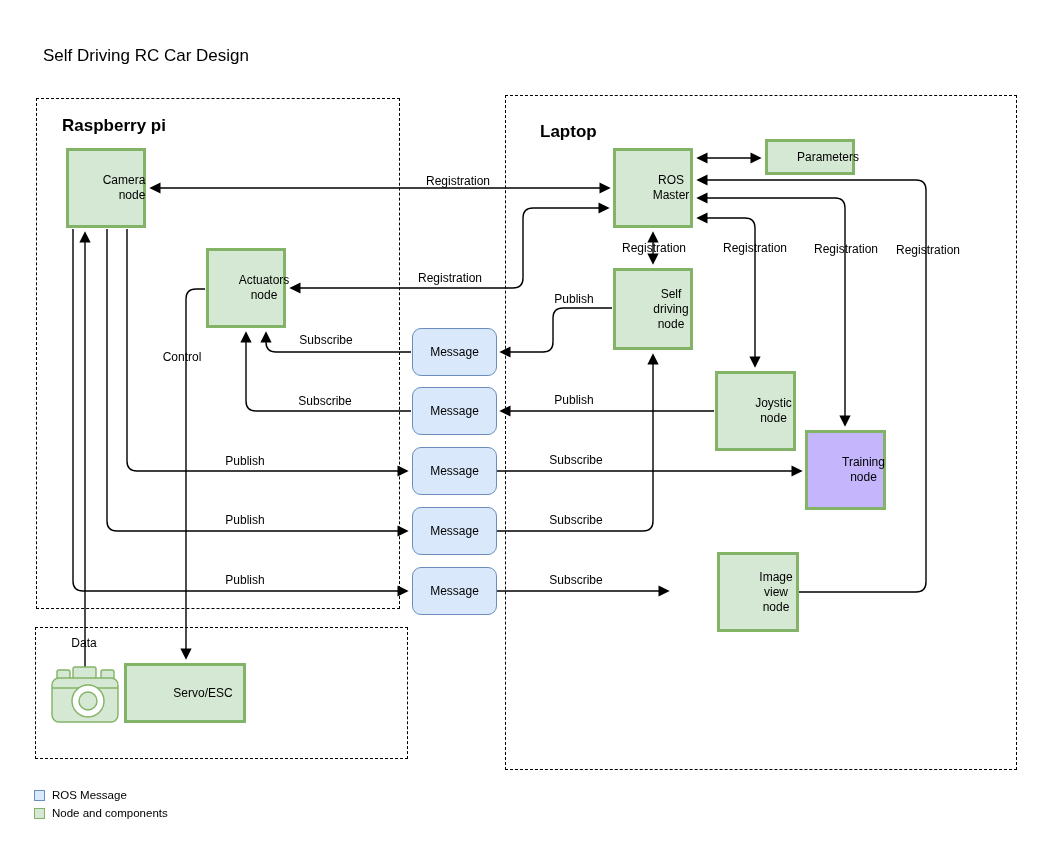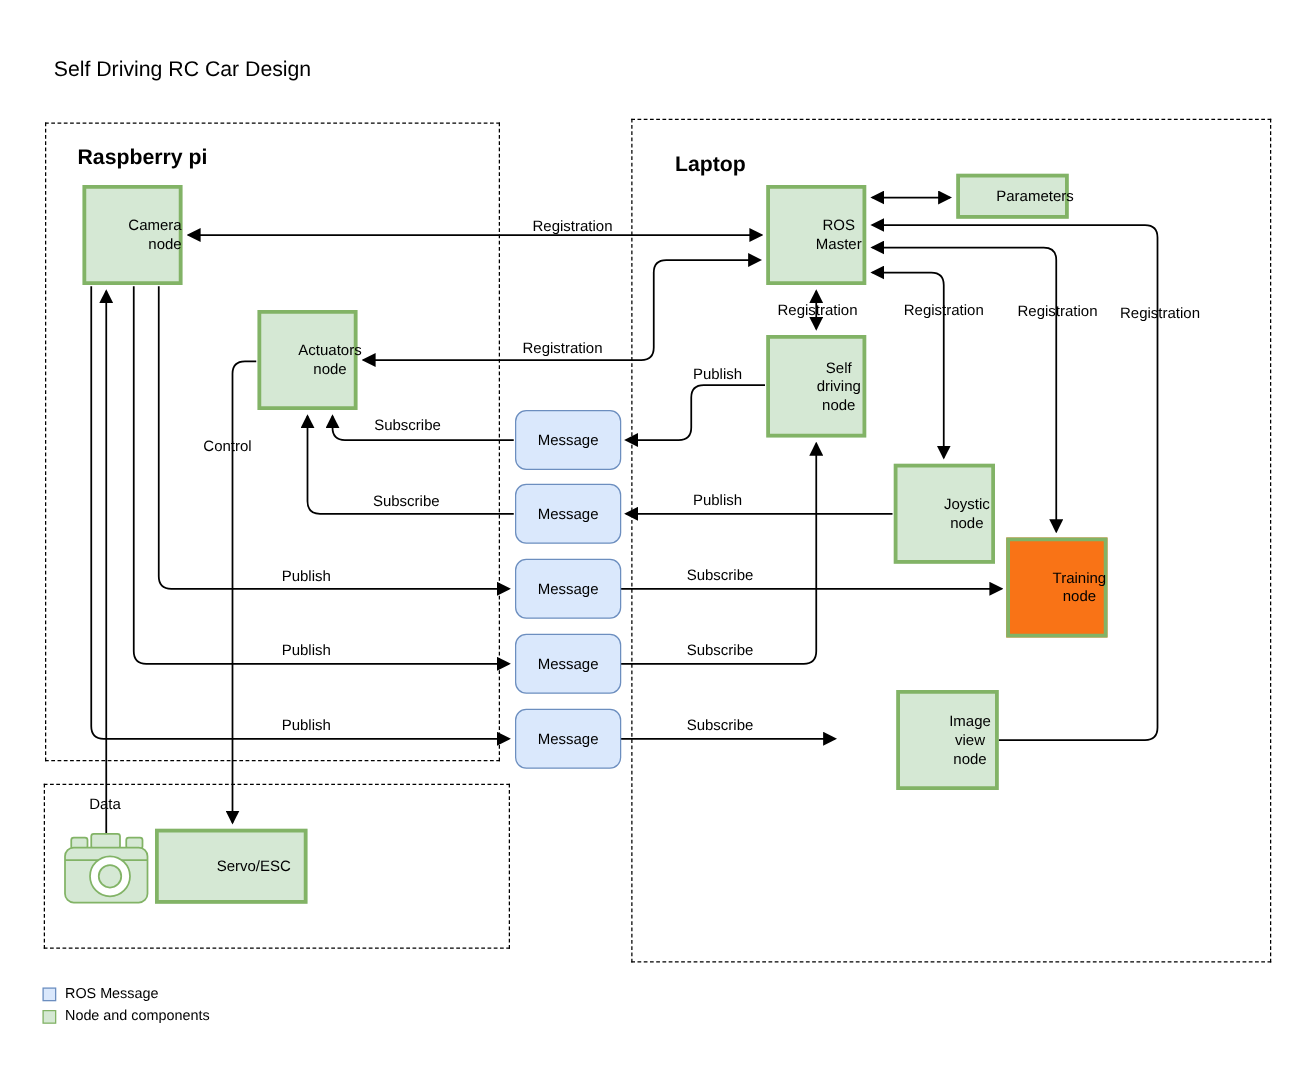--- a/index.html
+++ b/index.html
@@ -86,21 +86,21 @@
     <div class="group" style="left: 35px; top: 627px; width: 371px; height: 130px;"></div>
     <div class="node" style="left: 66px; top: 148px; width: 80px; height: 80px; background: rgb(213, 232, 212); border-color: rgb(130, 179, 102); text-align: right;">Camera node</div>
     <div class="node" style="left: 206px; top: 248px; width: 80px; height: 80px; background: rgb(213, 232, 212); border-color: rgb(130, 179, 102);">Actuators
 node</div>
     <div class="node" style="left: 124px; top: 663px; width: 122px; height: 60px; background: rgb(213, 232, 212); border-color: rgb(130, 179, 102);">Servo/ESC</div>
     <div class="node" style="left: 613px; top: 148px; width: 80px; height: 80px; background: rgb(213, 232, 212); border-color: rgb(130, 179, 102);">ROS Master</div>
     <div class="node" style="left: 765px; top: 139px; width: 90px; height: 36px; background: rgb(213, 232, 212); border-color: rgb(130, 179, 102);">Parameters</div>
     <div class="node" style="left: 613px; top: 268px; width: 80px; height: 82px; background: rgb(213, 232, 212); border-color: rgb(130, 179, 102);">Self driving
 node</div>
     <div class="node" style="left: 715px; top: 371px; width: 81px; height: 80px; background: rgb(213, 232, 212); border-color: rgb(130, 179, 102);">Joystic node</div>
-    <div class="node" style="left: 805px; top: 430px; width: 81px; height: 80px; background: #f97316; border-color: rgb(130, 179, 102);">Training node</div>
+    <div class="node" style="left: 805px; top: 430px; width: 81px; height: 80px; background: #c4b5fd; border-color: rgb(130, 179, 102);">Training node</div>
     <div class="node" style="left: 673px; top: 552px; width: 82px; height: 80px; background: rgb(213, 232, 212); border-color: rgb(130, 179, 102); margin-left: 44px;">Image view
 node</div>
     <div class="message" style="left: 412px; top: 328px; width: 85px; height: 48px; background: rgb(218, 232, 252); border-color: rgb(108, 142, 191);">Message</div>
     <div class="message" style="left: 412px; top: 387px; width: 85px; height: 48px; background: rgb(218, 232, 252); border-color: rgb(108, 142, 191);">Message</div>
     <div class="message" style="left: 412px; top: 447px; width: 85px; height: 48px; background: rgb(218, 232, 252); border-color: rgb(108, 142, 191);">Message</div>
     <div class="message" style="left: 412px; top: 507px; width: 85px; height: 48px; background: rgb(218, 232, 252); border-color: rgb(108, 142, 191);">Message</div>
     <div class="message" style="left: 412px; top: 567px; width: 85px; height: 48px; background: rgb(218, 232, 252); border-color: rgb(108, 142, 191);">Message</div>
     <div class="edge-label" style="left: 458px; top: 181px;">Registration</div>
     <div class="edge-label" style="left: 450px; top: 278px;">Registration</div>
     <div class="edge-label" style="left: 654px; top: 248px;">Registration</div>

